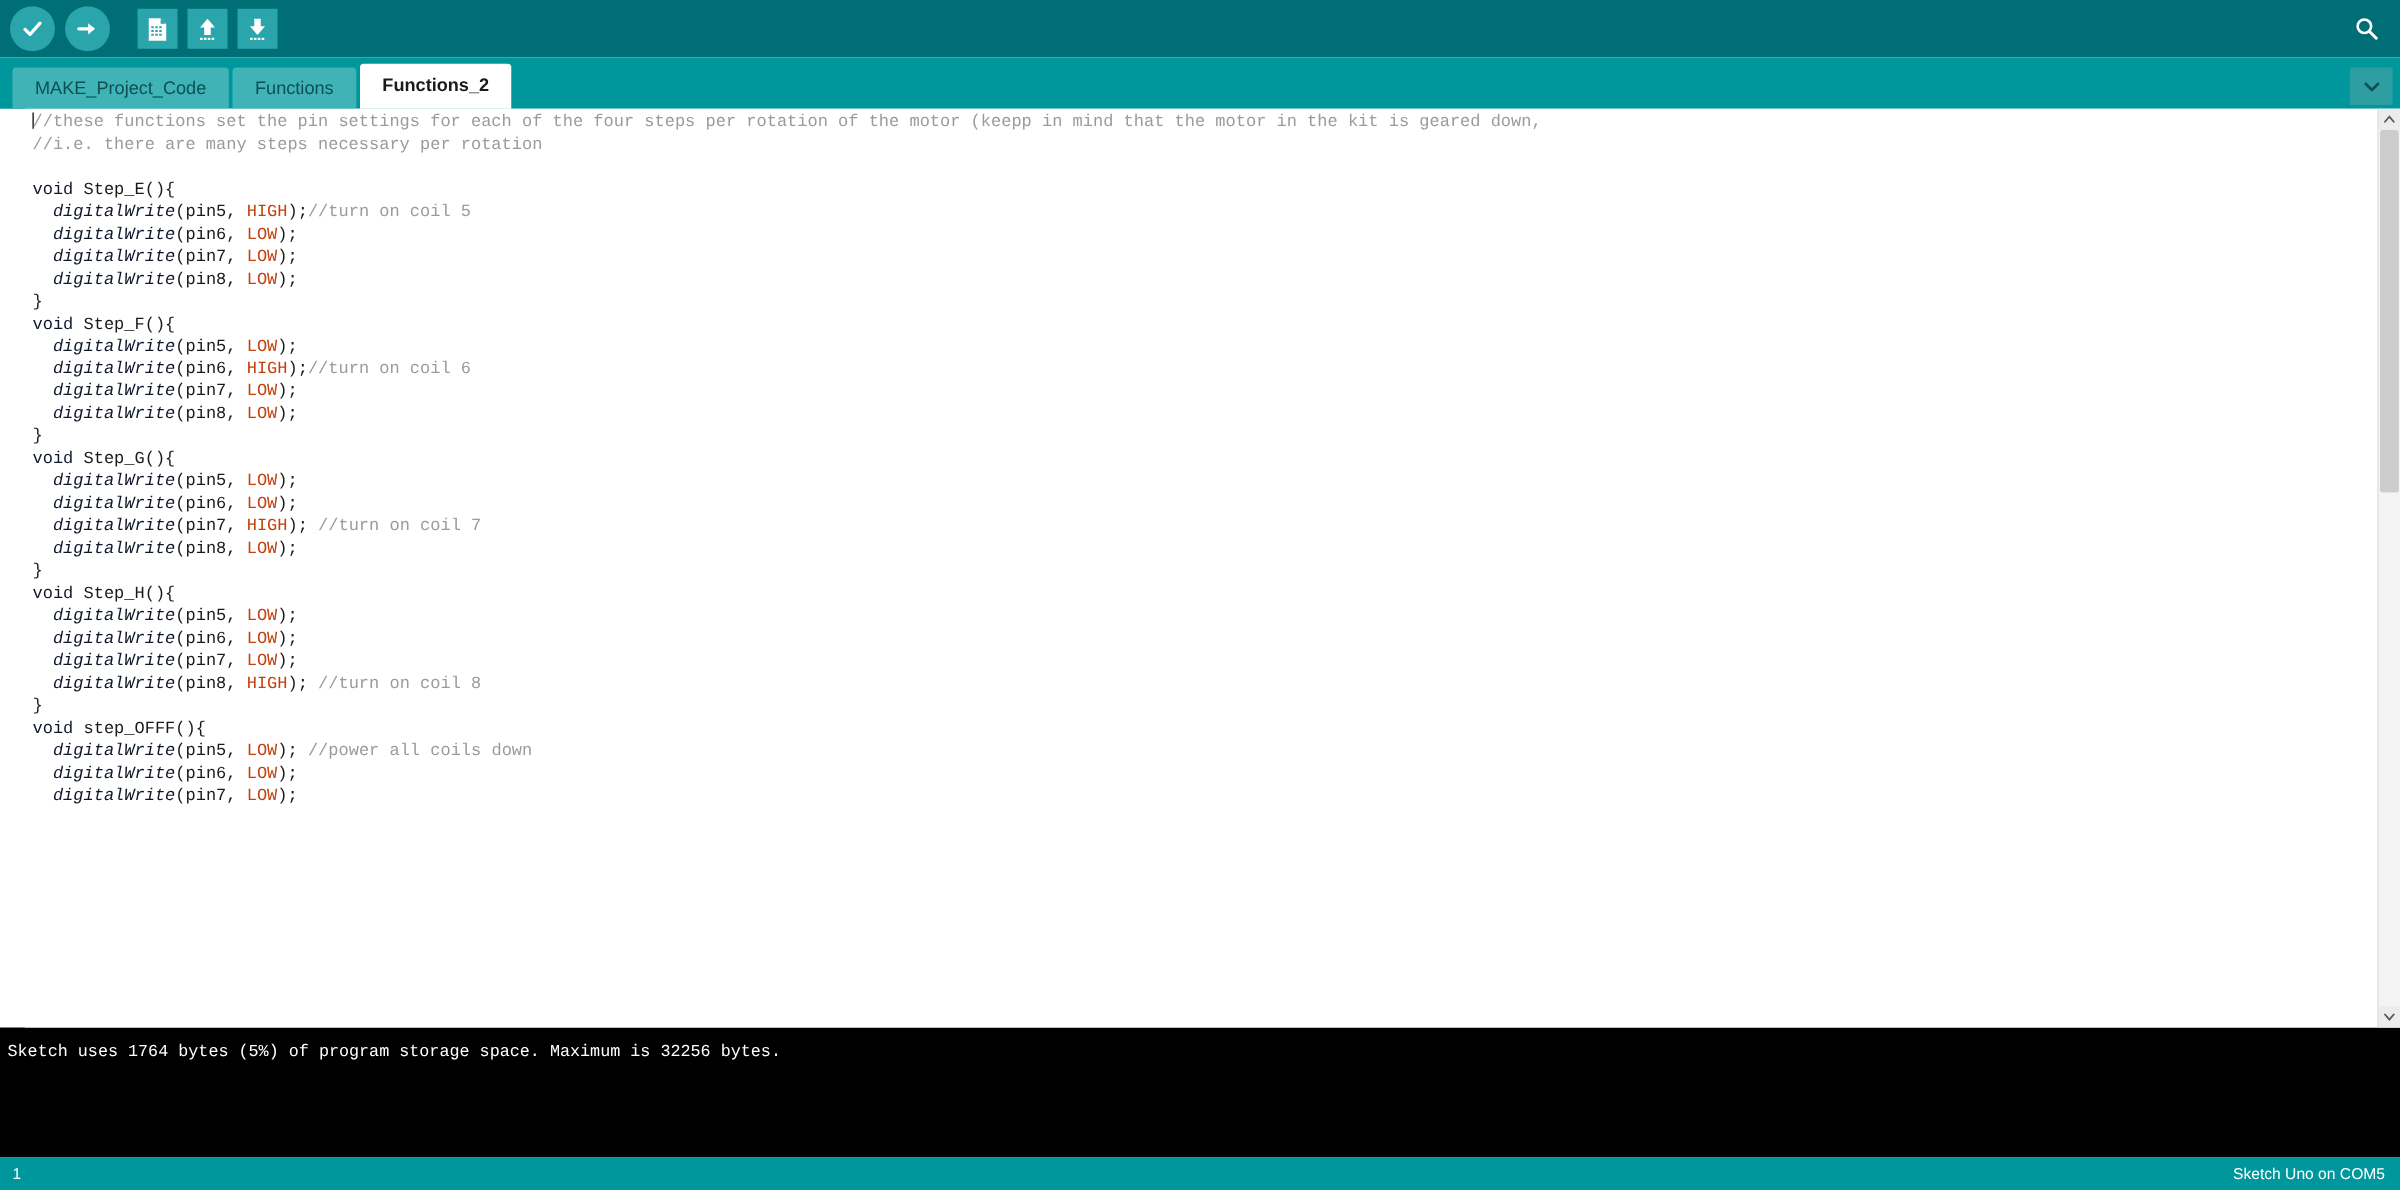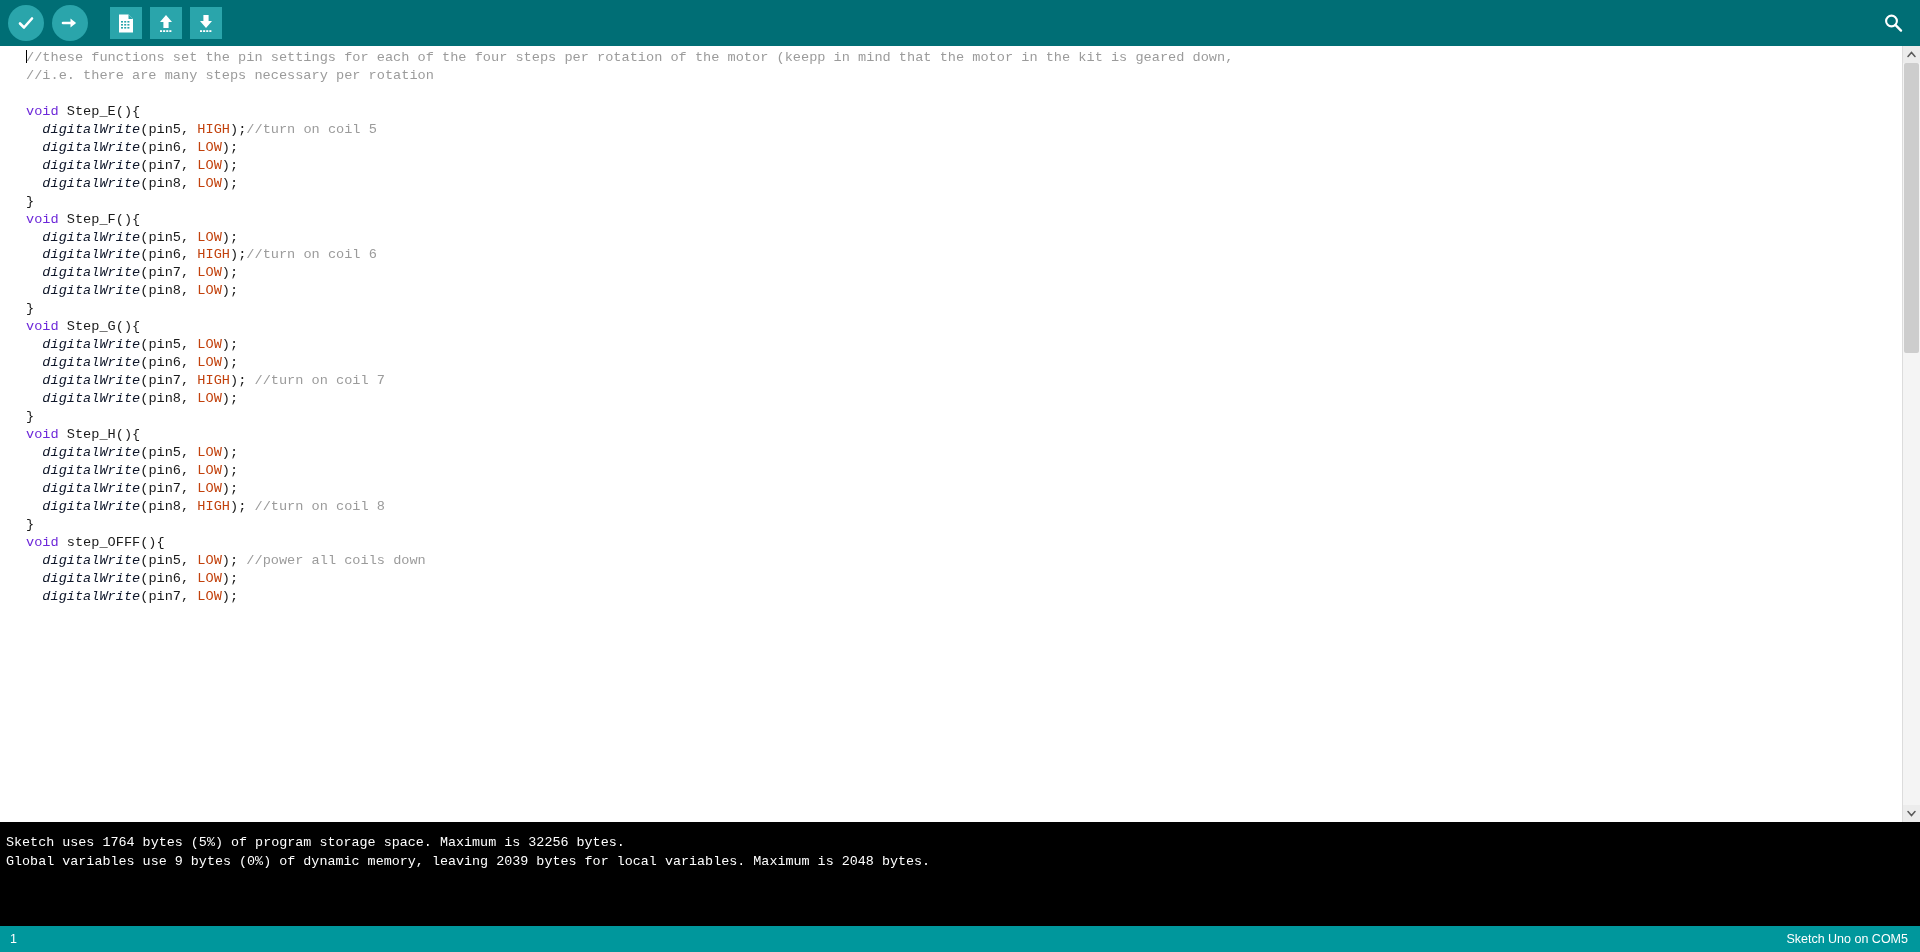--- a/index.html
+++ b/index.html
@@ -109,21 +109,21 @@
     color: #1a1a1a;
   }
   .editor .cursor {
     display: inline-block;
     width: 1px; height: 13px;
     background: #000;
     vertical-align: -2px;
     margin-right: -1px;
   }
   .cm { color: #9b9b9b; }      
-  .kw { color: #6d28d9; font-family: Liberation Mono, monospace; }      
+  .kw { color: #0f172a; font-family: Liberation Mono, monospace; }      
   .fn { color: #0f172a; font-style: italic; }      
   .cn { color: #c2410c; font-family: Liberation Mono, monospace; }      
   .pl { color: #1a1a1a; }      
 
   
   .vscroll {
     flex: 0 0 17px;
     background: #f0f0f0;
     border-left: 1px solid #dcdcdc;
     display: flex; flex-direction: column;
@@ -246,20 +246,36 @@
     <div class="tb-spacer"></div>
 
     <div class="tb-right">
       <svg width="22" height="22" viewBox="0 0 22 22">
         <circle cx="9.5" cy="9" r="5.4" stroke="#ffffff" stroke-width="2.1" fill="none"></circle>
         <path d="M13.6 13.2 L19 18.6" stroke="#ffffff" stroke-width="2.4" stroke-linecap="round"></path>
       </svg>
     </div>
   </div>
 
+  <div class="tabbar">
+    <div class="tab">
+      <span>MAKE_Project_Code</span>
+    </div>
+    <div class="tab">
+      <span>Functions</span>
+    </div>
+    <div class="tab active">
+      <span>Functions_2</span>
+    </div>
+    <div class="tab-menu">
+      <svg width="13" height="9" viewBox="0 0 13 9">
+        <path d="M1.5 2 L6.5 7 L11.5 2" stroke="#0d4f52" stroke-width="2" fill="none" stroke-linecap="round" stroke-linejoin="round"></path>
+      </svg>
+    </div>
+  </div>
 
   <div class="editor-wrap">
     <div class="editor" id="editor"><div><span class="cursor"></span><span class="cm">//these functions set the pin settings for each of the four steps per rotation of the motor (keepp in mind that the motor in the kit is geared down,</span></div><div><span class="cm">//i.e. there are many steps necessary per rotation</span></div><div>&nbsp;</div><div><span class="kw">void</span><span class="pl"> Step_E(){</span></div><div><span class="pl">  </span><span class="fn">digitalWrite</span><span class="pl">(pin5, </span><span class="cn">HIGH</span><span class="pl">);</span><span class="cm">//turn on coil 5</span></div><div><span class="pl">  </span><span class="fn">digitalWrite</span><span class="pl">(pin6, </span><span class="cn">LOW</span><span class="pl">);</span></div><div><span class="pl">  </span><span class="fn">digitalWrite</span><span class="pl">(pin7, </span><span class="cn">LOW</span><span class="pl">);</span></div><div><span class="pl">  </span><span class="fn">digitalWrite</span><span class="pl">(pin8, </span><span class="cn">LOW</span><span class="pl">);</span></div><div><span class="pl">}</span></div><div><span class="kw">void</span><span class="pl"> Step_F(){</span></div><div><span class="pl">  </span><span class="fn">digitalWrite</span><span class="pl">(pin5, </span><span class="cn">LOW</span><span class="pl">);</span></div><div><span class="pl">  </span><span class="fn">digitalWrite</span><span class="pl">(pin6, </span><span class="cn">HIGH</span><span class="pl">);</span><span class="cm">//turn on coil 6</span></div><div><span class="pl">  </span><span class="fn">digitalWrite</span><span class="pl">(pin7, </span><span class="cn">LOW</span><span class="pl">);</span></div><div><span class="pl">  </span><span class="fn">digitalWrite</span><span class="pl">(pin8, </span><span class="cn">LOW</span><span class="pl">);</span></div><div><span class="pl">}</span></div><div><span class="kw">void</span><span class="pl"> Step_G(){</span></div><div><span class="pl">  </span><span class="fn">digitalWrite</span><span class="pl">(pin5, </span><span class="cn">LOW</span><span class="pl">);</span></div><div><span class="pl">  </span><span class="fn">digitalWrite</span><span class="pl">(pin6, </span><span class="cn">LOW</span><span class="pl">);</span></div><div><span class="pl">  </span><span class="fn">digitalWrite</span><span class="pl">(pin7, </span><span class="cn">HIGH</span><span class="pl">); </span><span class="cm">//turn on coil 7</span></div><div><span class="pl">  </span><span class="fn">digitalWrite</span><span class="pl">(pin8, </span><span class="cn">LOW</span><span class="pl">);</span></div><div><span class="pl">}</span></div><div><span class="kw">void</span><span class="pl"> Step_H(){</span></div><div><span class="pl">  </span><span class="fn">digitalWrite</span><span class="pl">(pin5, </span><span class="cn">LOW</span><span class="pl">);</span></div><div><span class="pl">  </span><span class="fn">digitalWrite</span><span class="pl">(pin6, </span><span class="cn">LOW</span><span class="pl">);</span></div><div><span class="pl">  </span><span class="fn">digitalWrite</span><span class="pl">(pin7, </span><span class="cn">LOW</span><span class="pl">);</span></div><div><span class="pl">  </span><span class="fn">digitalWrite</span><span class="pl">(pin8, </span><span class="cn">HIGH</span><span class="pl">); </span><span class="cm">//turn on coil 8</span></div><div><span class="pl">}</span></div><div><span class="kw">void</span><span class="pl"> step_OFFF(){</span></div><div><span class="pl">  </span><span class="fn">digitalWrite</span><span class="pl">(pin5, </span><span class="cn">LOW</span><span class="pl">); </span><span class="cm">//power all coils down</span></div><div><span class="pl">  </span><span class="fn">digitalWrite</span><span class="pl">(pin6, </span><span class="cn">LOW</span><span class="pl">);</span></div><div><span class="pl">  </span><span class="fn">digitalWrite</span><span class="pl">(pin7, </span><span class="cn">LOW</span><span class="pl">);</span></div></div>
     <div class="vscroll">
       <div class="sb-arrow">
         <svg width="9" height="7" viewBox="0 0 9 7">
           <path d="M1 5.4 L4.5 1.4 L8 5.4" stroke="#5a5a5a" stroke-width="1.5" fill="none" stroke-linecap="round"></path>
         </svg>
       </div>
       <div class="sb-track">
@@ -267,21 +283,21 @@
       </div>
       <div class="sb-arrow">
         <svg width="9" height="7" viewBox="0 0 9 7">
           <path d="M1 1.6 L4.5 5.6 L8 1.6" stroke="#5a5a5a" stroke-width="1.5" fill="none" stroke-linecap="round"></path>
         </svg>
       </div>
     </div>
   </div>
 
 
-  <div class="console" id="console-out"><div>Sketch uses 1764 bytes (5%) of program storage space. Maximum is 32256 bytes.</div><div>Global variables use 9 bytes (0%) of dynamic memory, leaving 2039 bytes for local variables. Maximum is 2048 bytes.</div></div>
+  <div class="console" id="console-out"><div>Sketch uses 1764 bytes (5%) of program storage space. Maximum is 32256 bytes.</div></div>
 
   <div class="footer">
     <span class="line-no">1</span>
     <span class="fill"></span>
     <span class="board">Sketch Uno on COM5</span>
   </div>
 
 </div>
 
 </body></html>

